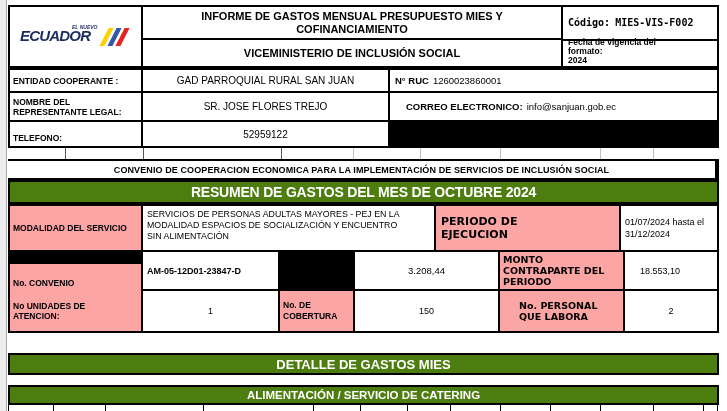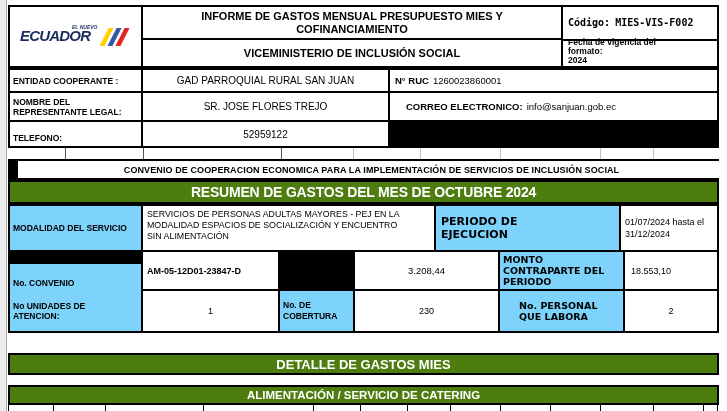--- a/index.html
+++ b/index.html
@@ -3,21 +3,21 @@
 <meta charset="utf-8">
 <style>
   html,body{margin:0;padding:0;}
   body{background:#ffffff;font-family:"Liberation Sans",sans-serif;}
   #screen{position:relative;width:727px;height:411px;background:#ffffff;overflow:hidden;}
   .margin-strip{position:absolute;left:0;top:0;width:6px;height:411px;background:#ececec;}
   .margin-line{position:absolute;left:6px;top:0;width:1px;height:411px;background:#a8a8a8;}
   .band{position:absolute;background:#000;}
   .cell{position:absolute;box-sizing:border-box;background:#fff;display:flex;align-items:center;
         overflow:hidden;color:#000;font-family:"Liberation Sans",sans-serif;}
-  .gray{background:#7dd3fc;}
+  .gray{background:#fca5a5;}
   .center{justify-content:center;text-align:center;}
   .left{justify-content:flex-start;text-align:left;}
   .top{align-items:flex-start;}
   .b{font-weight:bold;}
   .darkfill{background:#4d7c0f;color:#fff;}
   .vline{position:absolute;background:#000;width:1px;}
   .glite{background:#c2c2c2;}
   .gdark{background:#555;}
   
   .logo-wrap{position:relative;margin:10px 0 0 10px;width:110px;height:30px;}
@@ -98,21 +98,21 @@
     <div class="vline gdark" style="left:143px;top:148px;height:11px;"></div>
     <div class="vline gdark" style="left:281px;top:148px;height:11px;"></div>
     <div class="vline glite" style="left:353px;top:148px;height:11px;"></div>
     <div class="vline glite" style="left:420px;top:148px;height:11px;"></div>
     <div class="vline glite" style="left:500px;top:148px;height:11px;"></div>
     <div class="vline glite" style="left:600px;top:148px;height:11px;"></div>
     <div class="vline glite" style="left:653px;top:148px;height:11px;"></div>
   </div>
 
   <div class="band" style="left:8px;top:159px;width:711px;height:21px;">
-    <div class="cell center b" style="left:10px;top:2px;width:707px;height:17px;font-size:9px;letter-spacing:0.1px;">CONVENIO DE COOPERACION ECONOMICA PARA LA IMPLEMENTACIÓN DE SERVICIOS DE INCLUSIÓN SOCIAL</div>
+    <div class="cell center b" style="left:0;top:2px;width:707px;height:17px;font-size:9px;letter-spacing:0.1px;">CONVENIO DE COOPERACION ECONOMICA PARA LA IMPLEMENTACIÓN DE SERVICIOS DE INCLUSIÓN SOCIAL</div>
   </div>
 
   <div class="band" style="left:8px;top:180px;width:711px;height:24px;">
     <div class="cell center b darkfill" style="left:2px;top:2px;width:707px;height:20px;font-size:14px;letter-spacing:-0.2px;">RESUMEN DE GASTOS  DEL MES DE OCTUBRE 2024</div>
   </div>
 
   <div class="band" style="left:8px;top:204px;width:711px;height:129px;">
 
     <div class="cell left b gray" style="left:2px;top:2px;width:131px;height:44px;font-size:8.5px;padding-left:3px;">MODALIDAD DEL SERVICIO</div>
     <div class="cell left top" style="left:135px;top:2px;width:291px;height:44px;font-size:8.8px;line-height:11px;padding:3px 4px;">
@@ -120,28 +120,28 @@
     </div>
     <div class="cell left b gray" style="left:428px;top:2px;width:183px;height:44px;font-size:11px;line-height:13px;padding-left:5px;font-family:'DejaVu Sans',sans-serif;">
       <div style="width:110px;">PERIODO DE EJECUCION</div>
     </div>
     <div class="cell left" style="left:613px;top:2px;width:96px;height:44px;font-size:9px;line-height:12px;padding-left:4px;">01/07/2024 hasta el 31/12/2024</div>
 
     <div class="cell left b gray" style="left:2px;top:48px;width:131px;height:37px;font-size:8.5px;padding-left:3px;margin-top:12px;">No. CONVENIO</div>
     <div class="cell left b" style="left:135px;top:48px;width:135px;height:37px;font-size:9px;padding-left:4px;">AM-05-12D01-23847-D</div>
     <div class="cell center" style="left:347px;top:48px;width:143px;height:37px;font-size:9.5px;">3.208,44</div>
     <div class="cell left b gray" style="left:492px;top:48px;width:123px;height:37px;font-size:9.5px;line-height:11px;padding-left:3px;font-family:'DejaVu Sans',sans-serif;">MONTO CONTRAPARTE DEL PERIODO</div>
-    <div class="cell left" style="left:617px;top:48px;width:92px;height:37px;font-size:9px;padding-left:6px;">18.553,10</div>
+    <div class="cell left" style="left:617px;top:48px;width:92px;height:37px;font-size:9px;padding-left:15px;">18.553,10</div>
 
     <div class="cell left b gray" style="left:2px;top:87px;width:131px;height:40px;font-size:8.5px;line-height:10px;padding-left:3px;">
       <div style="width:90px;">No UNIDADES DE ATENCION:</div>
     </div>
     <div class="cell center" style="left:135px;top:87px;width:135px;height:40px;font-size:9px;">1</div>
     <div class="cell left b gray" style="left:272px;top:87px;width:73px;height:40px;font-size:8.5px;line-height:11px;padding-left:3px;">No. DE COBERTURA</div>
-    <div class="cell center" style="left:347px;top:87px;width:143px;height:40px;font-size:9px;">230</div>
+    <div class="cell center" style="left:347px;top:87px;width:143px;height:40px;font-size:9px;">150</div>
     <div class="cell left b gray" style="left:492px;top:87px;width:123px;height:40px;font-size:9.5px;line-height:11px;padding-left:19px;font-family:'DejaVu Sans',sans-serif;">
       <div style="width:110px;">No. PERSONAL QUE LABORA</div>
     </div>
     <div class="cell center" style="left:617px;top:87px;width:92px;height:40px;font-size:9px;">2</div>
   </div>
 
   <div class="band" style="left:8px;top:353px;width:711px;height:22px;">
     <div class="cell center b darkfill" style="left:2px;top:2px;width:707px;height:18px;font-size:13px;">DETALLE DE GASTOS  MIES</div>
   </div>
 

